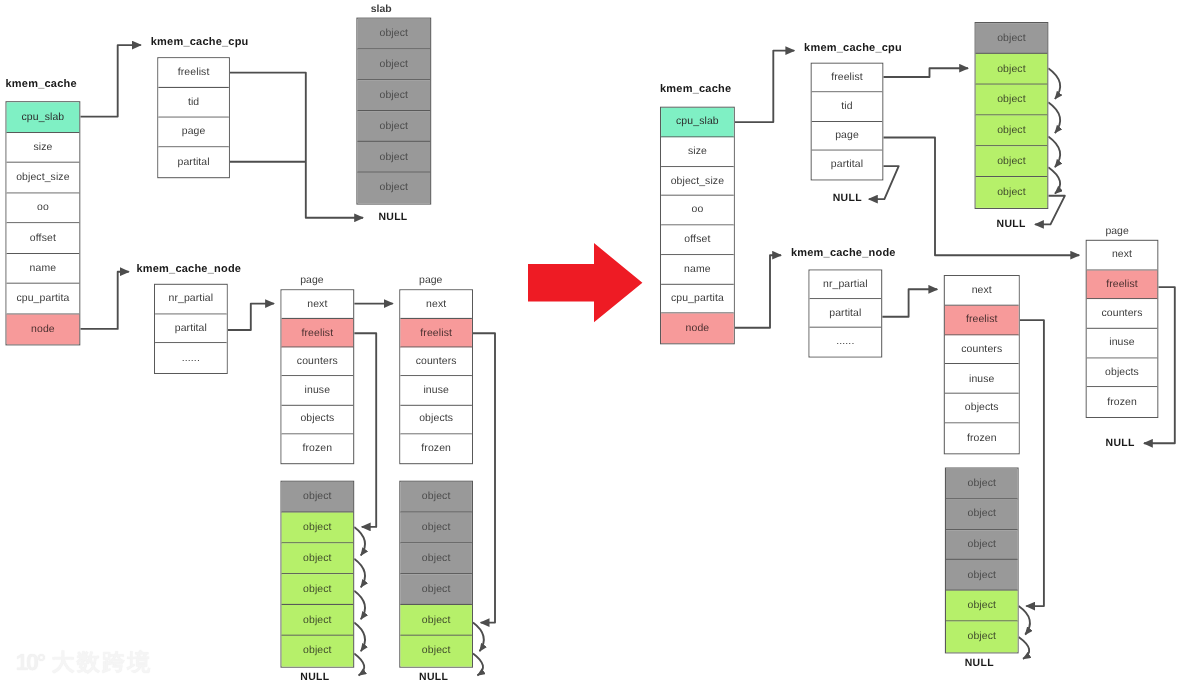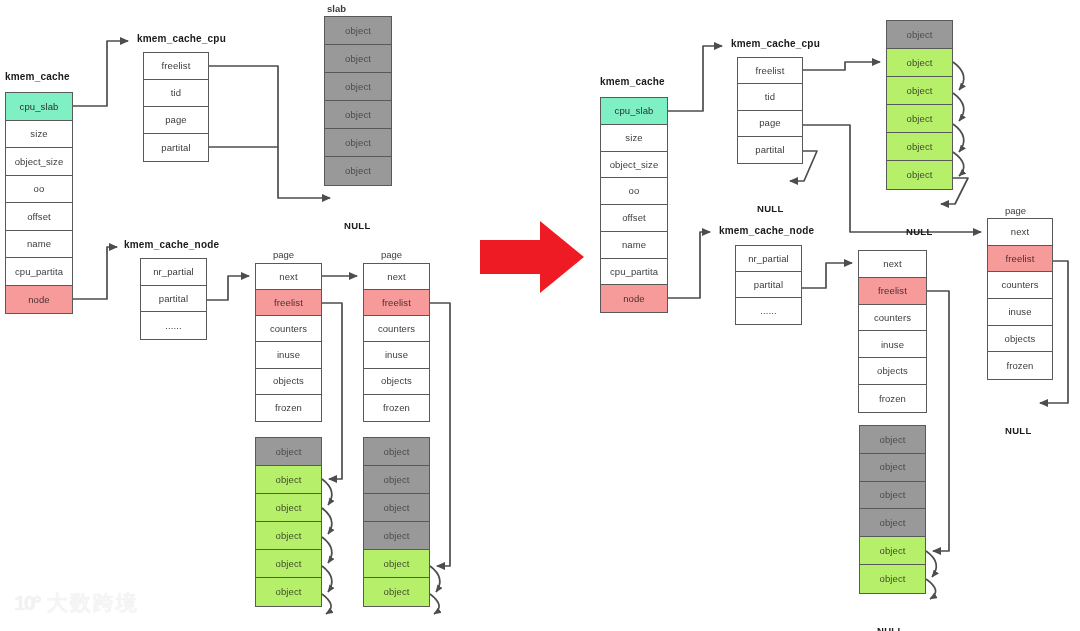--- a/index.html
+++ b/index.html
@@ -55,21 +55,20 @@
     color:#3b3b3b;
     white-space:nowrap;
   }
   .nulltag{
     position:absolute;
     font-size:9.5px;
     font-weight:bold;
     color:#1a1a1a;
     white-space:nowrap;
     letter-spacing:.3px;
-    margin-top:28px;
   }
   
   #wires{
     position:absolute;
     left:0;top:0;
     width:1080px;height:631px;
     pointer-events:none;
   }
   
   .watermark{
@@ -179,21 +178,21 @@
     </div>
 
   <div class="title" style="left:137px;top:33px;">kmem_cache_cpu</div>
   <div class="struct" id="L-kcc" style="left:143px;top:52px;width:66px;height:110px;">
       <div class="cell" style="height: 25%;">freelist</div>
       <div class="cell" style="height: 25%;">tid</div>
       <div class="cell" style="height: 25%;">page</div>
       <div class="cell" style="height: 25%;">partital</div>
     </div>
 
-  <div class="caption" style="left:327px;top:3px;font-weight:bold;">slab</div>
+  <div class="caption" style="left:337px;top:3px;font-weight:bold;">slab</div>
   <div class="struct" id="L-slab" style="left:324px;top:16px;width:68px;height:170px;">
       <div class="cell gray" style="height: 16.6667%;">object</div>
       <div class="cell gray" style="height: 16.6667%;">object</div>
       <div class="cell gray" style="height: 16.6667%;">object</div>
       <div class="cell gray" style="height: 16.6667%;">object</div>
       <div class="cell gray" style="height: 16.6667%;">object</div>
       <div class="cell gray" style="height: 16.6667%;">object</div>
     </div>
   <div class="nulltag" style="left:344px;top:192px;">NULL</div>
 

